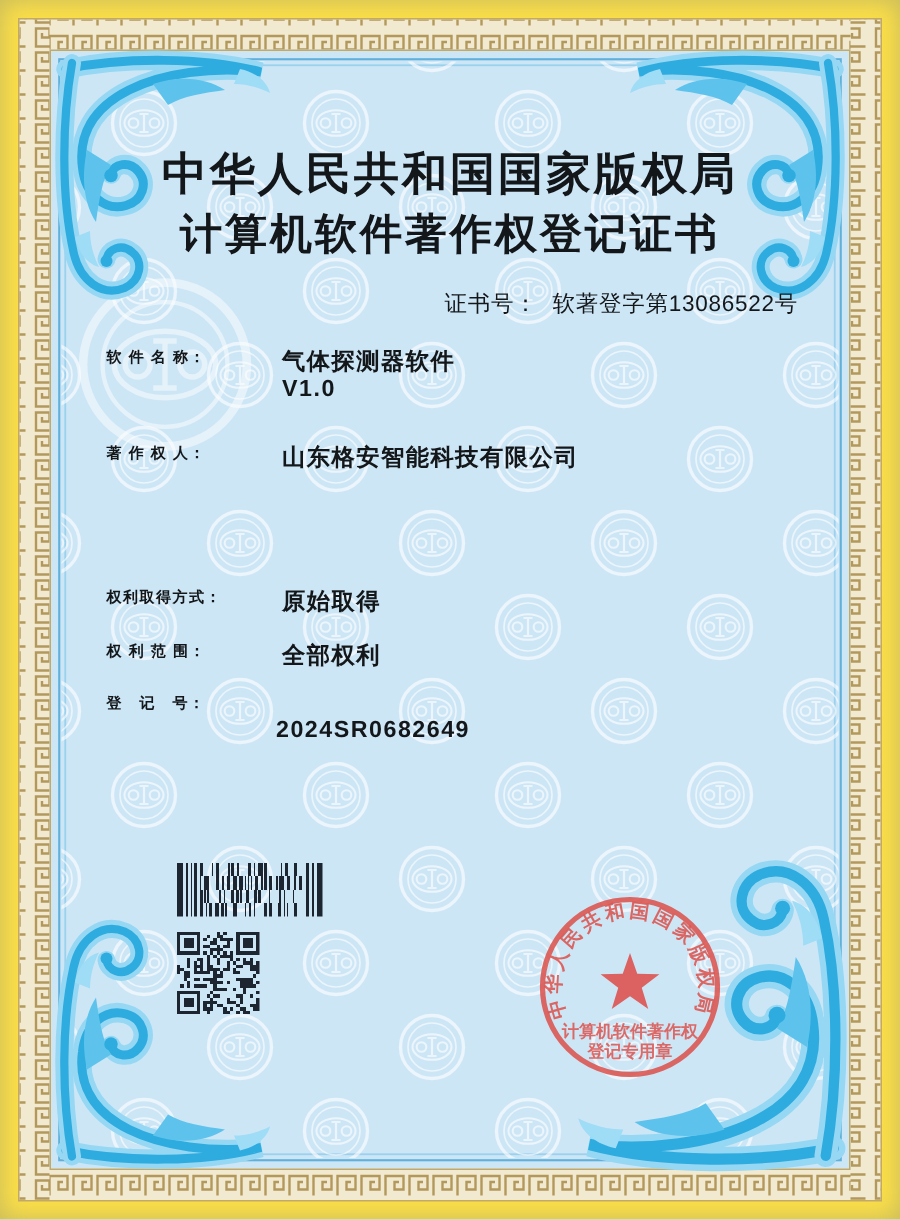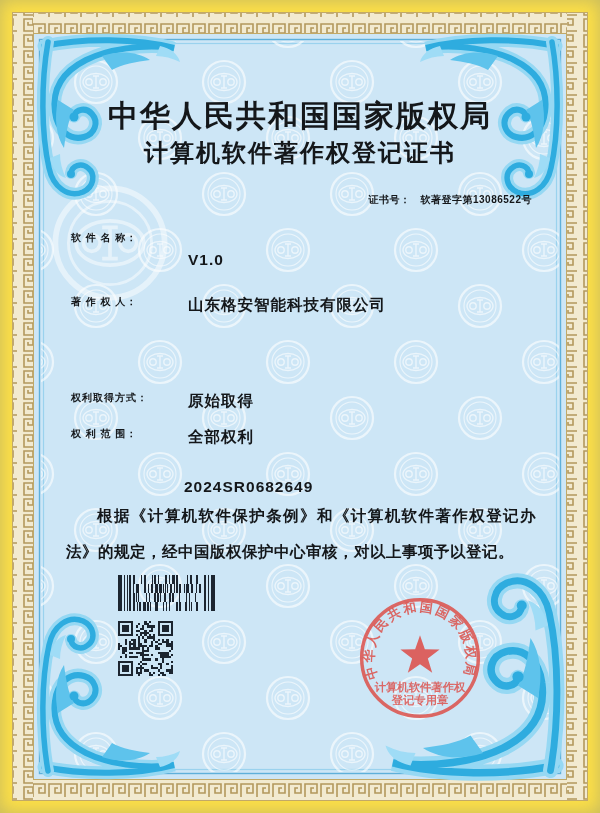--- a/index.html
+++ b/index.html
@@ -10,22 +10,22 @@
     box-shadow:inset 0 0 18px rgba(90,110,140,.35);
   }
   .abs{position:absolute;}
   svg.layer{position:absolute;left:0;top:0;width:600px;height:813px;}
   .title{
     left:0;right:0;text-align:center;color:#14171a;
     font-family:"Liberation Serif","DejaVu Serif",serif;
     font-weight:bold;letter-spacing:2px;
   }
   .title1{top:96px;font-size:30px;}
-  .title2{top:137px;font-size:24px;}
-  .certno{top:193px;right:68px;font-size:10px;font-weight:bold;color:#14171a;letter-spacing:.5px;}
+  .title2{top:137px;font-size:28px;}
+  .certno{top:193px;right:68px;font-size:15px;font-weight:normal;color:#14171a;letter-spacing:.5px;}
   .certno .lbl{margin-right:10px;}
   .fieldlabel{left:71px;font-size:10px;font-weight:bold;color:#14171a;letter-spacing:1px;white-space:pre;}
   .fieldvalue{left:188px;font-size:15.5px;font-weight:bold;color:#14171a;letter-spacing:1px;}
   .statement{
     left:66px;width:470px;top:498px;font-size:15.5px;font-weight:bold;color:#14171a;
     line-height:36px;text-indent:2em;text-align:justify;letter-spacing:.5px;
   }
   .date{left:361px;top:708px;font-size:17px;font-weight:bold;color:#101316;letter-spacing:1px;}
   .seal{left:356px;top:594px;width:128px;height:128px;opacity:.92;}
   .barcode{left:118px;top:575px;width:97px;height:36px;}
@@ -95,34 +95,35 @@
   </svg>
 
   <div class="abs title title1">中华人民共和国国家版权局</div>
   <div class="abs title title2">计算机软件著作权登记证书</div>
 
   <div class="abs certno">
     <span class="lbl">证书号：</span><span>软著登字第13086522号</span>
   </div>
 
   <div class="abs fieldlabel" style="top:231px">软 件 名 称：</div>
+  <div class="abs fieldvalue" style="top:231px">气体探测器软件</div>
   <div class="abs fieldvalue" style="top:251px">V1.0</div>
 
   <div class="abs fieldlabel" style="top:295px">著 作 权 人：</div>
   <div class="abs fieldlabel" style="top:391px">权利取得方式：</div>
 
   <div class="abs fieldvalue" style="top:295px">山东格安智能科技有限公司</div>
   <div class="abs fieldvalue" style="top:391px">原始取得</div>
 
   <div class="abs fieldlabel" style="top:427px">权 利 范 围：</div>
   <div class="abs fieldvalue" style="top:427px">全部权利</div>
 
+  <div class="abs fieldlabel" style="top:462px">登　记　号：</div>
   <div class="abs fieldvalue" style="top:478px;left:184px">2024SR0682649</div>
 
-  <div class="abs statement">根据《计算机软件保护条例》和《计算机软件著作权登记办法》的规定，经中国版权保护中心审核，对以上事项予以登记。</div>
 
   <svg class="abs barcode" id="bc" viewBox="0 0 97 36" shape-rendering="crispEdges">
       <rect x="0" y="0" width="4" height="36" fill="#1c2530"></rect>
       <rect x="6" y="0" width="1" height="36" fill="#1c2530"></rect>
       <rect x="9" y="0" width="1" height="36" fill="#1c2530"></rect>
       <rect x="11" y="0" width="2" height="36" fill="#1c2530"></rect>
       <rect x="93" y="0" width="4" height="36" fill="#1c2530"></rect>
       <rect x="90" y="0" width="1" height="36" fill="#1c2530"></rect>
       <rect x="86" y="0" width="2" height="36" fill="#1c2530"></rect>
       <rect x="15" y="0" width="2" height="9" fill="#1c2530"></rect>

